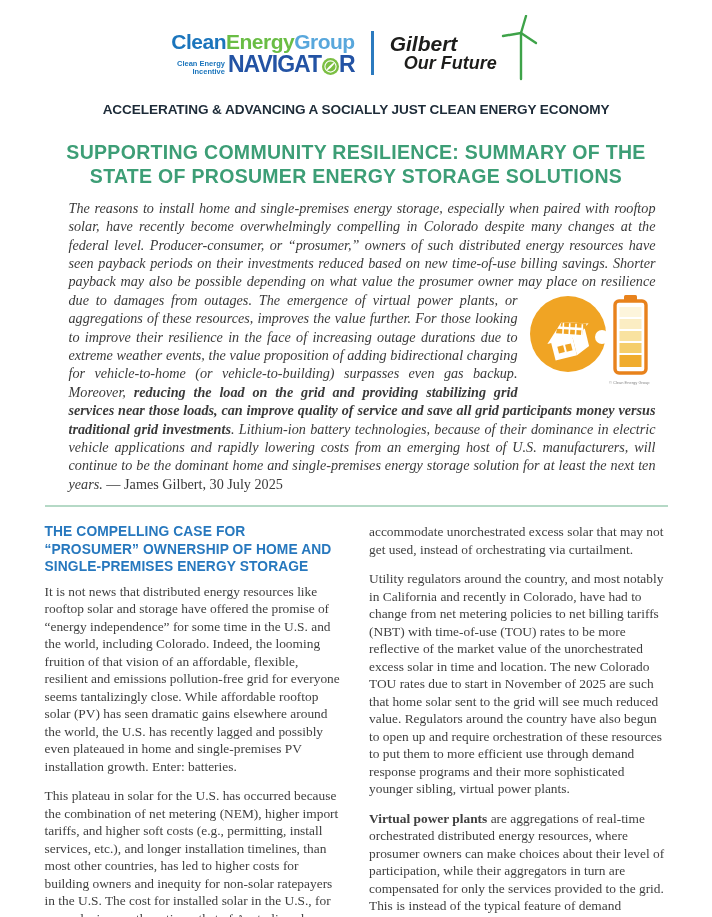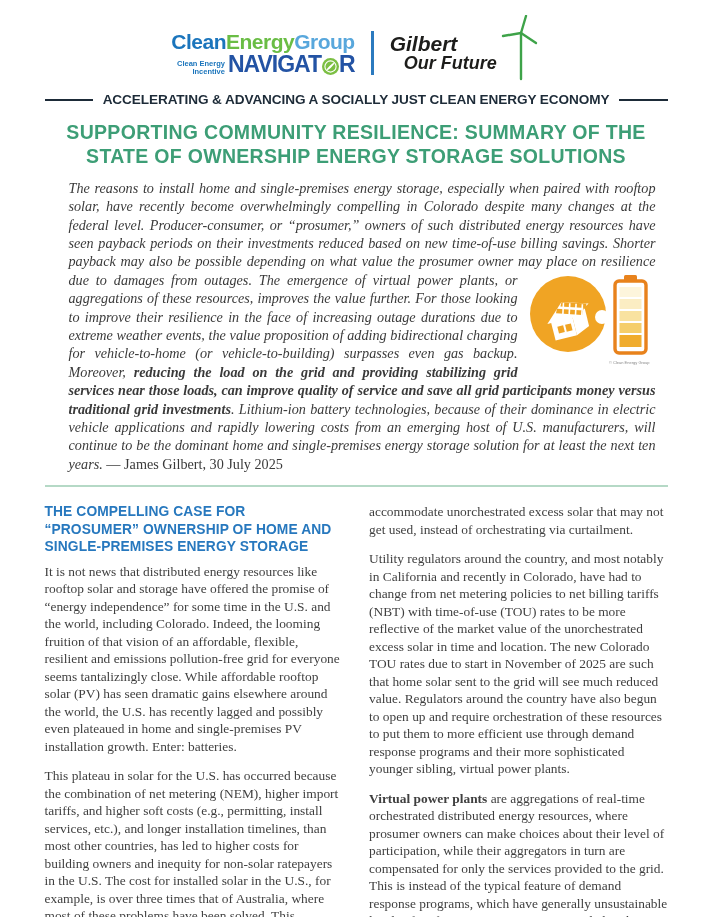--- a/index.html
+++ b/index.html
@@ -53,21 +53,21 @@
   
   .banner {
     margin-top: 8px;
     font-family: "Liberation Sans", sans-serif;
     font-weight: bold;
     color: #1d2b38;
     font-size: 13.6px;
     letter-spacing: -0.1px;
     text-align: center;
   }
-  .banner-line1 { display: flex; align-items: center; gap: 10px; }
+  .banner-line1 { display: flex; align-items: center; gap: 10px; flex-direction: column; }
   .banner-rule { flex: 1; height: 2px; background: #1d2b38; }
   .banner-line2 { margin-top: 3px; }
 
   
   .page-title {
     margin: 13px 0 10px 0;
     text-align: center;
     font-family: "Liberation Sans", sans-serif;
     font-weight: bold;
     font-size: 19.5px;
@@ -172,21 +172,21 @@
     </div>
 
     <div class="banner">
       <div class="banner-line1">
         <span class="banner-rule"></span>
         <span>ACCELERATING &amp; ADVANCING A SOCIALLY JUST CLEAN ENERGY ECONOMY</span>
         <span class="banner-rule"></span>
       </div>
     </div>
 
-    <h1 class="page-title">SUPPORTING COMMUNITY RESILIENCE: SUMMARY OF THE STATE OF OWNERSHIP ENERGY STORAGE SOLUTIONS</h1>
+    <h1 class="page-title">SUPPORTING COMMUNITY RESILIENCE: SUMMARY OF THE STATE OF PROSUMER ENERGY STORAGE SOLUTIONS</h1>
 
     <p class="intro"><span>The reasons to install home and single-premises energy storage, especially when paired with rooftop solar, have recently become overwhelmingly compelling in Colorado despite many changes at the federal level. Producer-consumer, or “prosumer,” owners of such distributed energy resources have seen payback periods on their investments reduced based on new time-of-use billing savings. Shorter payback may also be possible depending on what value the prosumer owner may place on resilience due to damages from outages. The emergence of </span><span class="intro-figure"><svg viewBox="0 0 128 86" width="128" height="86">
         <circle cx="40" cy="40" r="38" fill="#f0a424"></circle>
         <g transform="translate(40,46) rotate(-14)">
           <polygon points="-17,-2 5,-2 5,17 -17,17" fill="#ffffff"></polygon>
           <polygon points="5,-2 19,-7 19,11 5,17" fill="#ffffff"></polygon>
           <polygon points="-21,-1 -2,-19 24,-11 6,-1" fill="#ffffff"></polygon>
           <g transform="translate(-2,-19)">
             <polygon points="0,0 24,7.5 22,11.5 -2,4" fill="#f0a424"></polygon>
             <polygon points="-6,5.5 19,13.5 17,17.5 -8,9.5" fill="#f0a424"></polygon>

